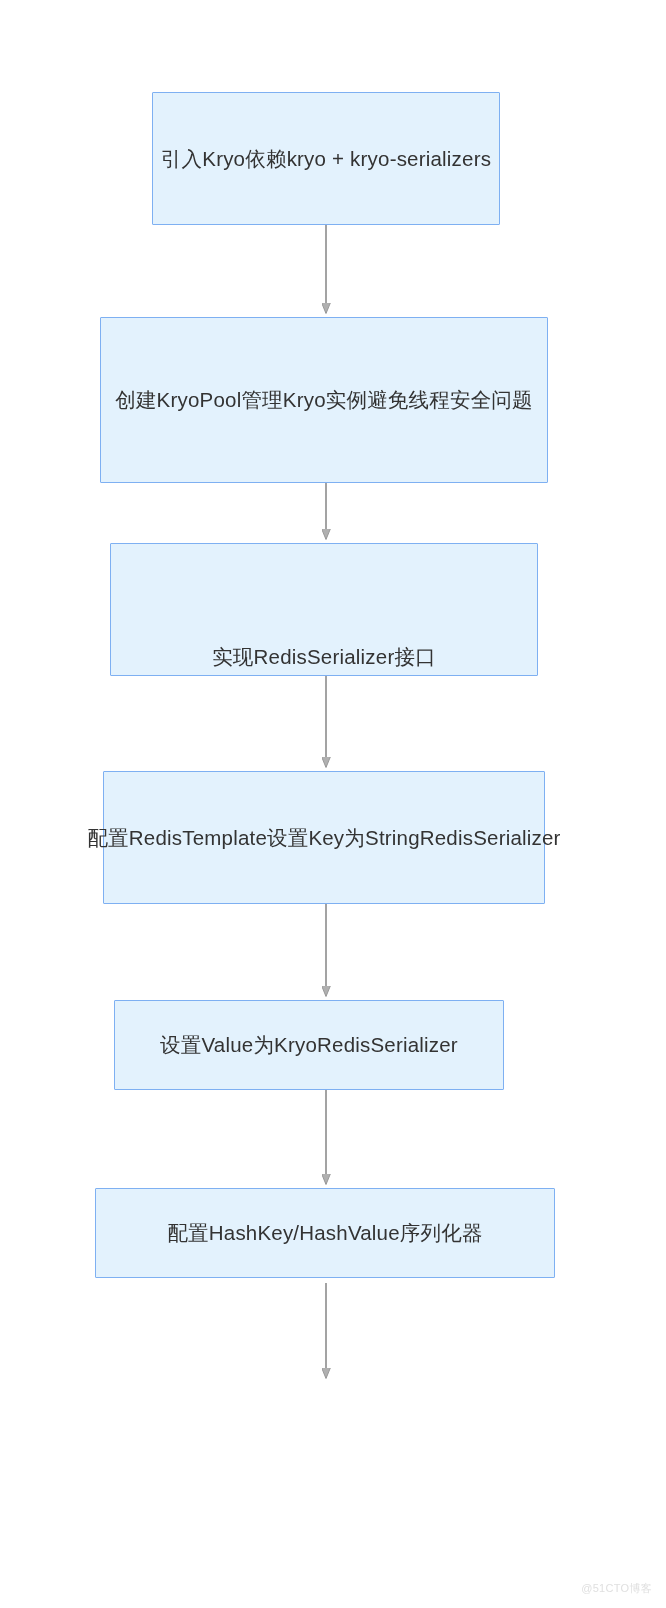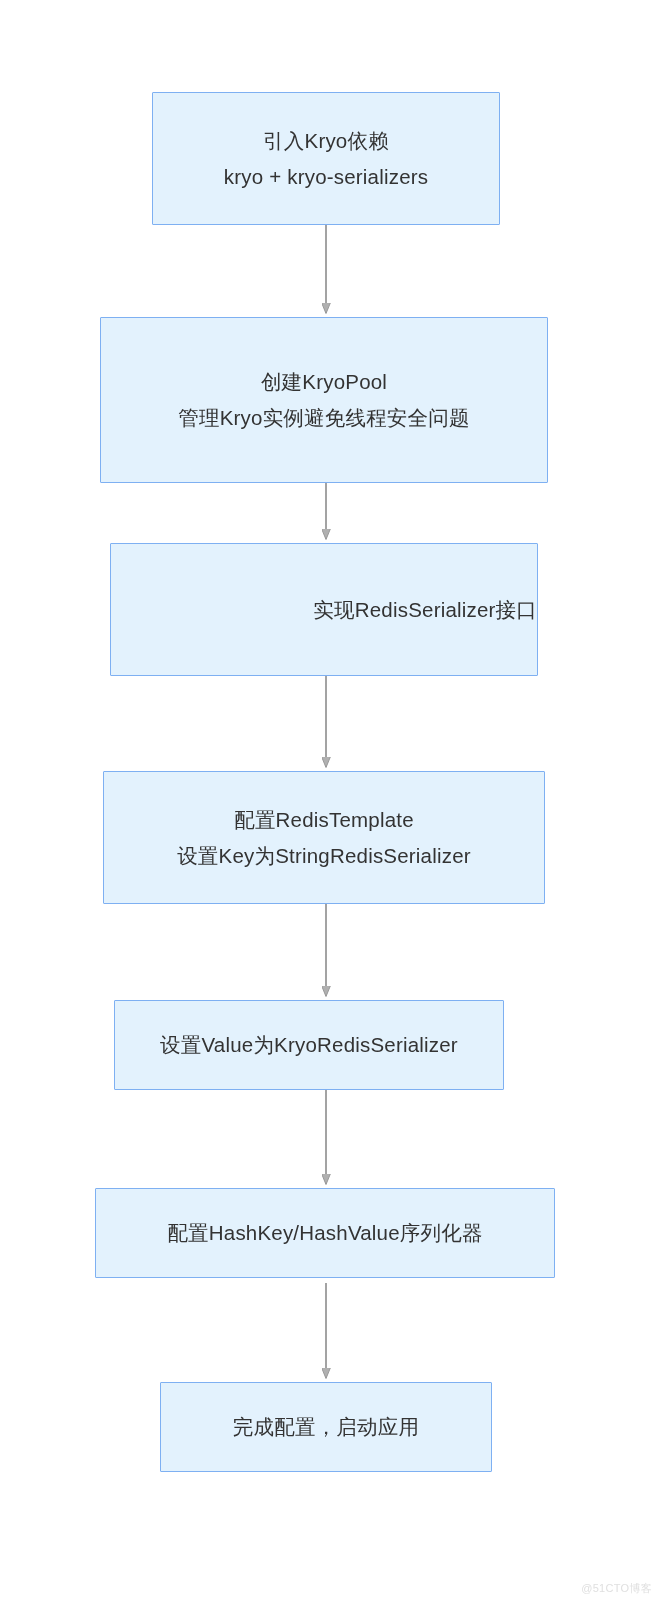--- a/index.html
+++ b/index.html
@@ -31,21 +31,20 @@
     pointer-events: none;
   }
 
   .node {
     position: absolute;
     box-sizing: border-box;
     background: #e3f2fd;
     border: 1.6px solid #7eb0f2;
     border-radius: 1px;
     display: flex;
-    flex-direction: column;
     align-items: center;
     justify-content: center;
     text-align: center;
     color: #333333;
     font-size: 20.5px;
     line-height: 36px;
     letter-spacing: 0.2px;
     white-space: nowrap;
   }
 
@@ -114,19 +113,16 @@
   </div>
 
   <div class="node" id="node-5">
     <span class="line">设置Value为KryoRedisSerializer</span>
   </div>
 
   <div class="node" id="node-6">
     <span class="line">配置HashKey/HashValue序列化器</span>
   </div>
 
-  <div class="node" id="node-7">
-    <span class="line">完成配置，启动应用</span>
-  </div>
 
   <div class="watermark">@51CTO博客</div>
 
 </div>
 
 </body></html>

